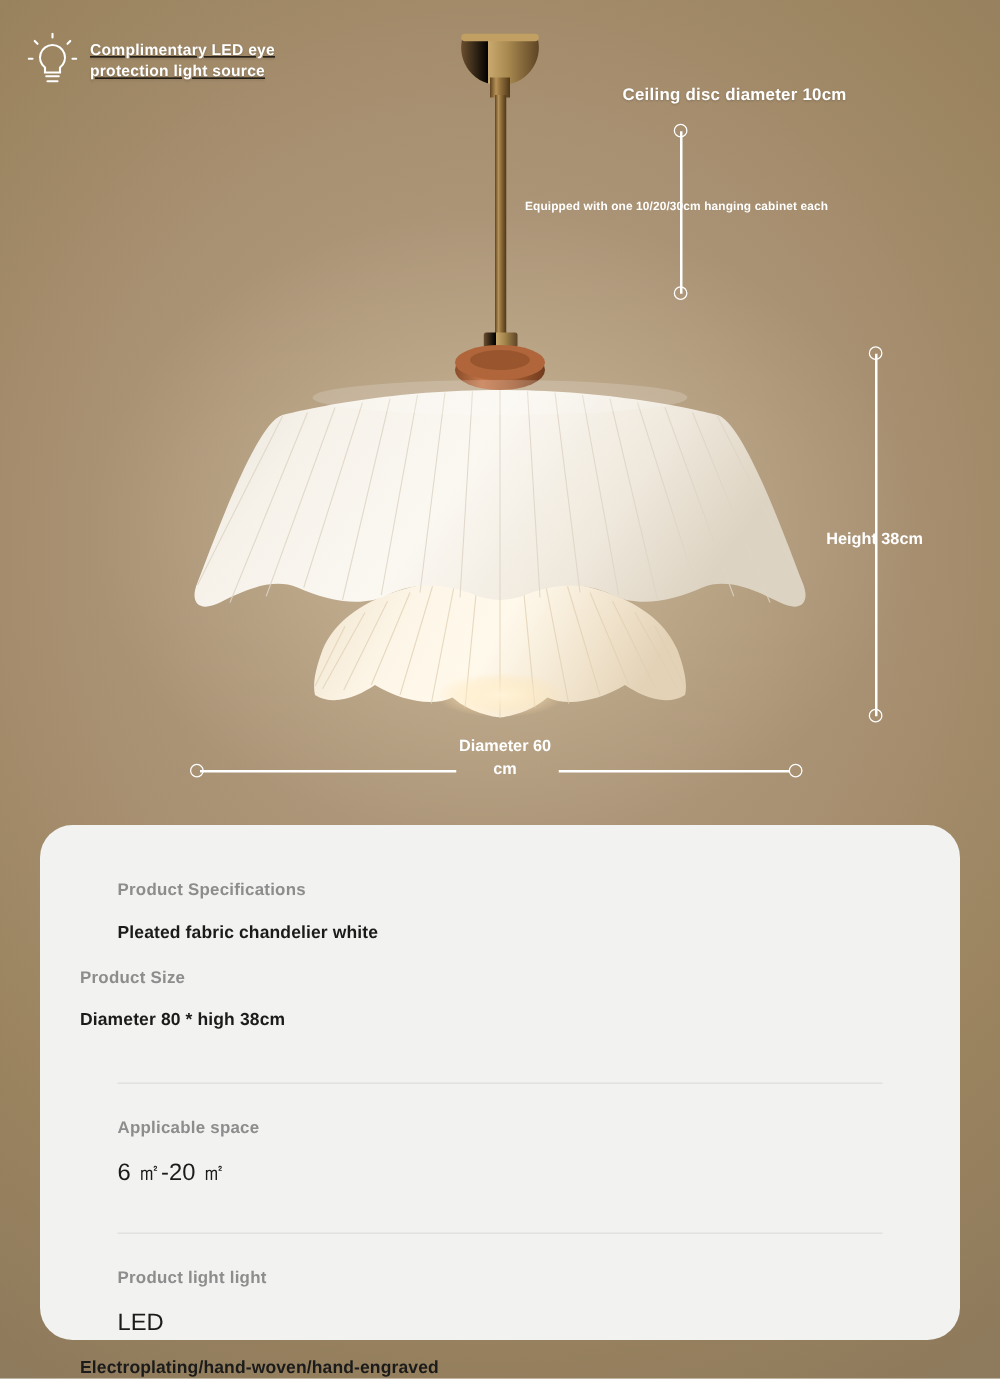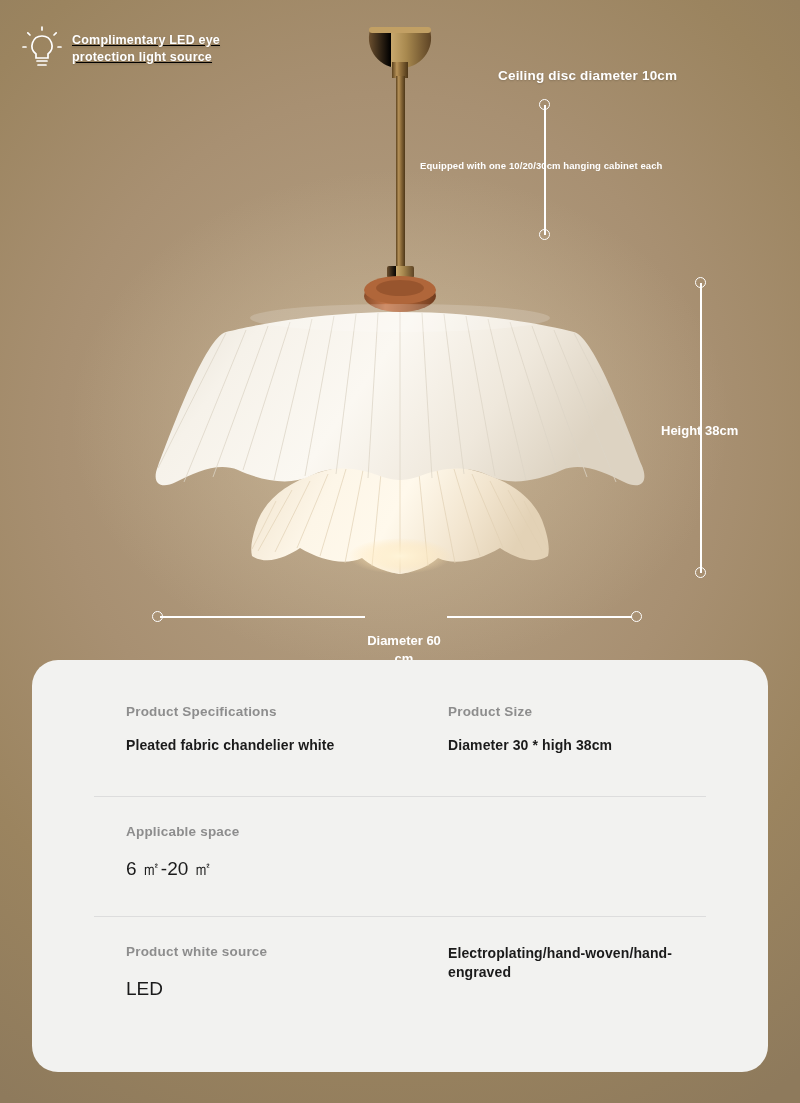--- a/index.html
+++ b/index.html
@@ -89,44 +89,43 @@
     white-space: nowrap;
     margin-top: 12px;
   }
 
   .dim-h-diam-left { left: 160px; top: 616px; width: 205px; height: 1.6px; }
   .dim-h-diam-right { left: 447px; top: 616px; width: 185px; height: 1.6px; }
   .dot-d-left { left: 152px; top: 611px; }
   .dot-d-right { left: 631px; top: 611px; }
   .label-diam {
     position: absolute;
-    left: 358px; top: 632px;
+    left: 358px; top: 588px;
     width: 92px;
     color: #fff;
     font-size: 13px;
     font-weight: bold;
     text-align: center;
     line-height: 1.35;
   }
 
   
   .spec-card {
     position: absolute;
     left: 32px; top: 660px;
     width: 736px;
     height: 412px;
     background: #f2f2f0;
     border-radius: 26px;
     padding: 44px 0 0 0;
   }
   .spec-grid {
     display: grid;
-    grid-template-columns: 1fr 1fr;
+    grid-template-columns: 1fr;
     column-gap: 0;
-    padding-left: 32px;
   }
   .spec-cell {
     padding: 0 34px 0 62px;
   }
   .spec-cell.right { padding-left: 32px; }
   .spec-label {
     color: #8d8d8d;
     font-size: 13.5px;
     font-weight: bold;
     letter-spacing: .2px;
@@ -315,38 +314,38 @@
 
   <div class="spec-card">
 
     <div class="spec-grid">
       <div class="spec-cell">
         <div class="spec-label">Product Specifications</div>
         <div class="spec-value">Pleated fabric chandelier white</div>
       </div>
       <div class="spec-cell right">
         <div class="spec-label">Product Size</div>
-        <div class="spec-value">Diameter 30 * high 38cm</div>
+        <div class="spec-value">Diameter 80 * high 38cm</div>
       </div>
     </div>
 
     <div class="spec-divider"></div>
 
     <div class="spec-grid">
       <div class="spec-cell">
         <div class="spec-label">Applicable space</div>
         <div class="spec-value big">6 ㎡-20 ㎡</div>
       </div>
     </div>
 
     <div class="spec-divider"></div>
 
     <div class="spec-grid">
       <div class="spec-cell">
-        <div class="spec-label">Product white source</div>
+        <div class="spec-label">Product light light</div>
         <div class="spec-value big">LED</div>
       </div>
       <div class="spec-cell right">
         <div class="spec-value">Electroplating/hand-woven/hand-engraved</div>
       </div>
     </div>
 
   </div>
 
 </div>

